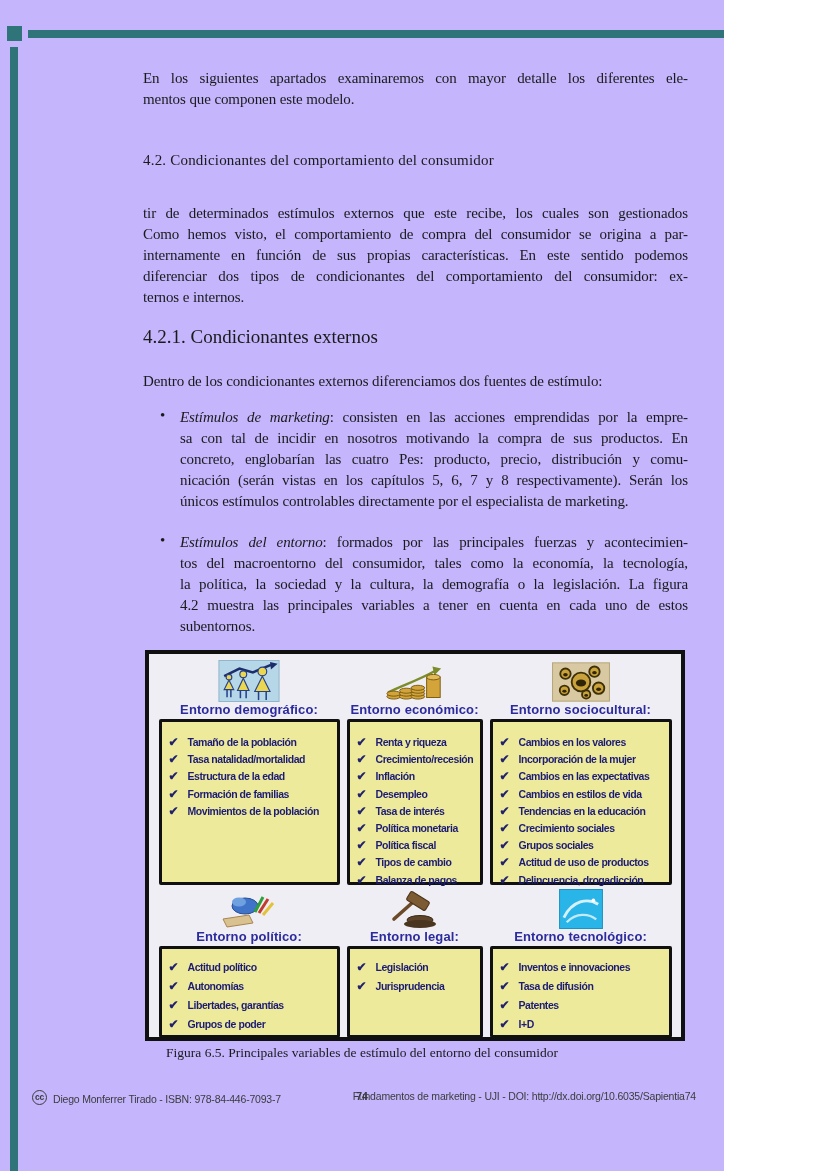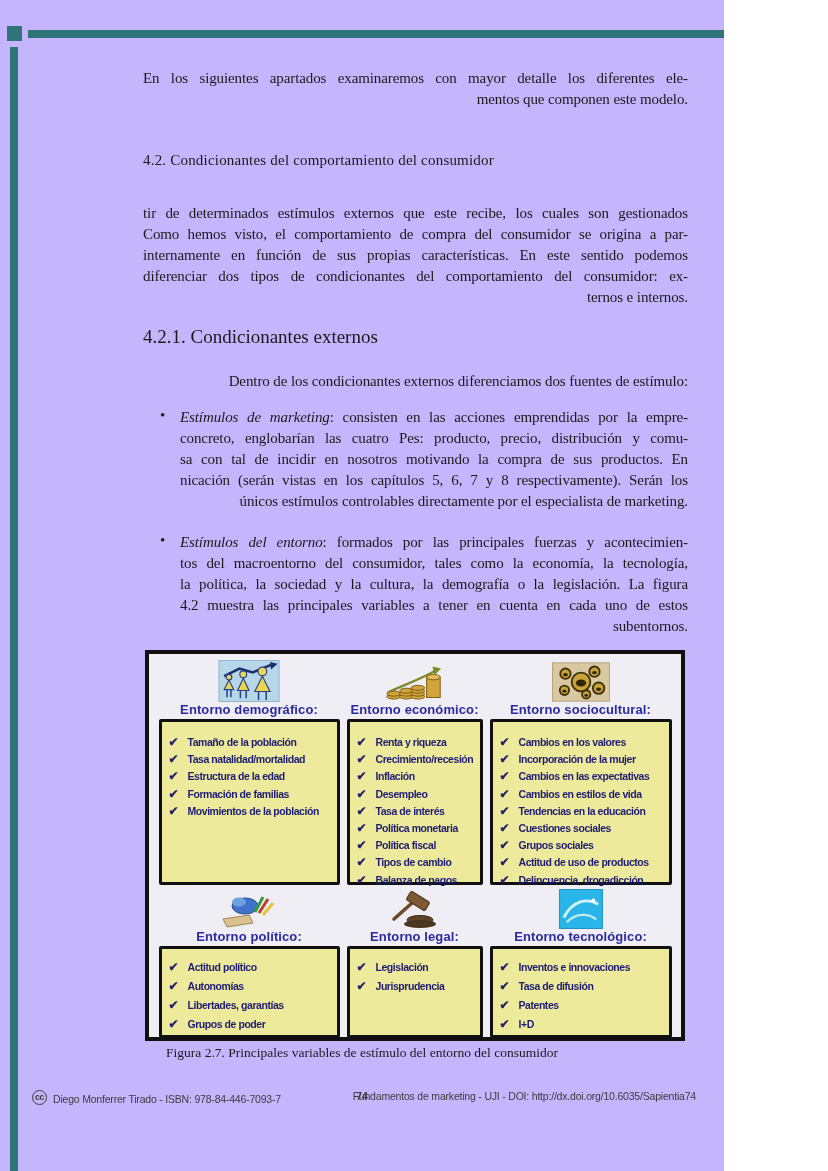--- a/index.html
+++ b/index.html
@@ -9,21 +9,21 @@
     font-family:"Liberation Serif", serif; color:#1a1a1a; overflow:hidden;
   }
   
   .corner-mark { position:absolute; left:7px; top:26px; width:15px; height:15px; background:#2e7478; }
   .top-rule    { position:absolute; left:28px; top:30px; right:0; height:8px; background:#2e7478; }
   .left-rule   { position:absolute; left:10px; top:47px; width:8px; bottom:0; background:#2e7478; }
 
   .content { position:absolute; left:143px; width:545px; }
   .bodytext { font-size:15px; line-height:21px; letter-spacing:-0.1px; }
   .just { text-align:justify; text-align-last:justify; }
-  .lastline { text-align:right; }
+  .lastline { text-align:left; }
 
   .p1 { top:68px; }
   .h1 { position:absolute; left:143px; top:152px; font-size:15px; font-weight:400; letter-spacing:0.2px; white-space:nowrap; }
   .p2 { top:203px; }
   .h2 { position:absolute; left:143px; top:326px; font-size:19px; font-weight:400; white-space:nowrap; }
   .p3 { top:371px; }
 
   .bullet { position:absolute; left:143px; width:545px; }
   .b1 { top:407px; }
   .b2 { top:532px; }
@@ -100,22 +100,22 @@
   <h2 class="h2">4.2.1. Condicionantes externos</h2>
 
   <div class="content bodytext p3" style="position:absolute;">
     <div class="lastline">Dentro de los condicionantes externos diferenciamos dos fuentes de estímulo:</div>
   </div>
 
   <div class="bullet b1">
     <span class="marker">•</span>
     <div class="btext">
       <div class="just"><i>Estímulos de marketing</i><span>: consisten en las acciones emprendidas por la empre-</span></div>
+      <div class="just">sa con tal de incidir en nosotros motivando la compra de sus productos. En</div>
       <div class="just">concreto, englobarían las cuatro Pes: producto, precio, distribución y comu-</div>
-      <div class="just">sa con tal de incidir en nosotros motivando la compra de sus productos. En</div>
       <div class="just">nicación (serán vistas en los capítulos 5, 6, 7 y 8 respectivamente). Serán los</div>
       <div class="lastline">únicos estímulos controlables directamente por el especialista de marketing.</div>
     </div>
   </div>
 
   <div class="bullet b2">
     <span class="marker">•</span>
     <div class="btext">
       <div class="just"><i>Estímulos del entorno</i><span>: formados por las principales fuerzas y acontecimien-</span></div>
       <div class="just">tos del macroentorno del consumidor, tales como la economía, la tecnología,</div>
@@ -282,21 +282,21 @@
             <li>
                 <span class="chk">✔</span>
                 <span class="itxt">Cambios en estilos de vida</span>
               </li>
             <li>
                 <span class="chk">✔</span>
                 <span class="itxt">Tendencias en la educación</span>
               </li>
             <li>
                 <span class="chk">✔</span>
-                <span class="itxt">Cuestiones sociales</span>
+                <span class="itxt">Crecimiento sociales</span>
               </li>
             <li>
                 <span class="chk">✔</span>
                 <span class="itxt">Grupos sociales</span>
               </li>
             <li>
                 <span class="chk">✔</span>
                 <span class="itxt">Actitud de uso de productos</span>
               </li>
             <li>
@@ -397,21 +397,21 @@
             <li>
                 <span class="chk">✔</span>
                 <span class="itxt">I+D</span>
               </li>
           </ul>
         </div>
       </div>
     </div>
   </div>
 
-  <div class="caption">Figura 2.7. Principales variables de estímulo del entorno del consumidor</div>
+  <div class="caption">Figura 6.5. Principales variables de estímulo del entorno del consumidor</div>
 
   <div class="footer">
     <div class="fleft">
       <span class="cc-badge">cc</span>
       <span>Diego Monferrer Tirado - ISBN: 978-84-446-7093-7</span>
     </div>
     <div class="fpage">74</div>
     <div class="fright">Fundamentos de marketing - UJI - DOI: http://dx.doi.org/10.6035/Sapientia74</div>
   </div>
 

